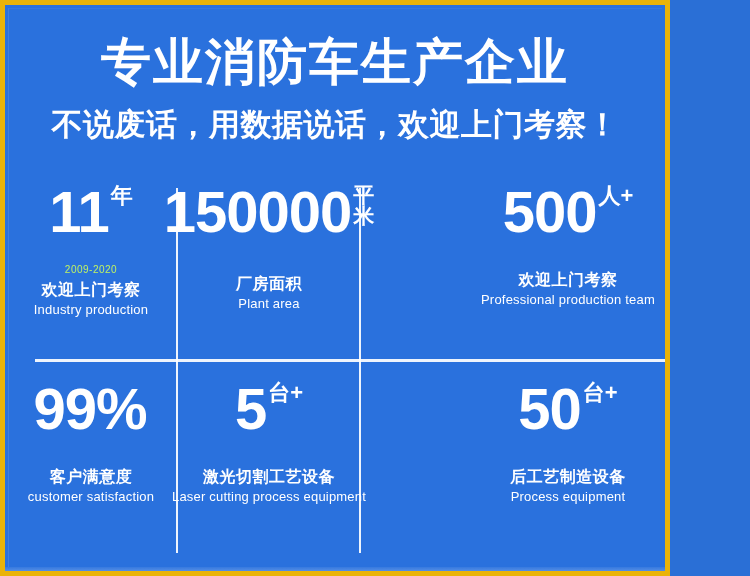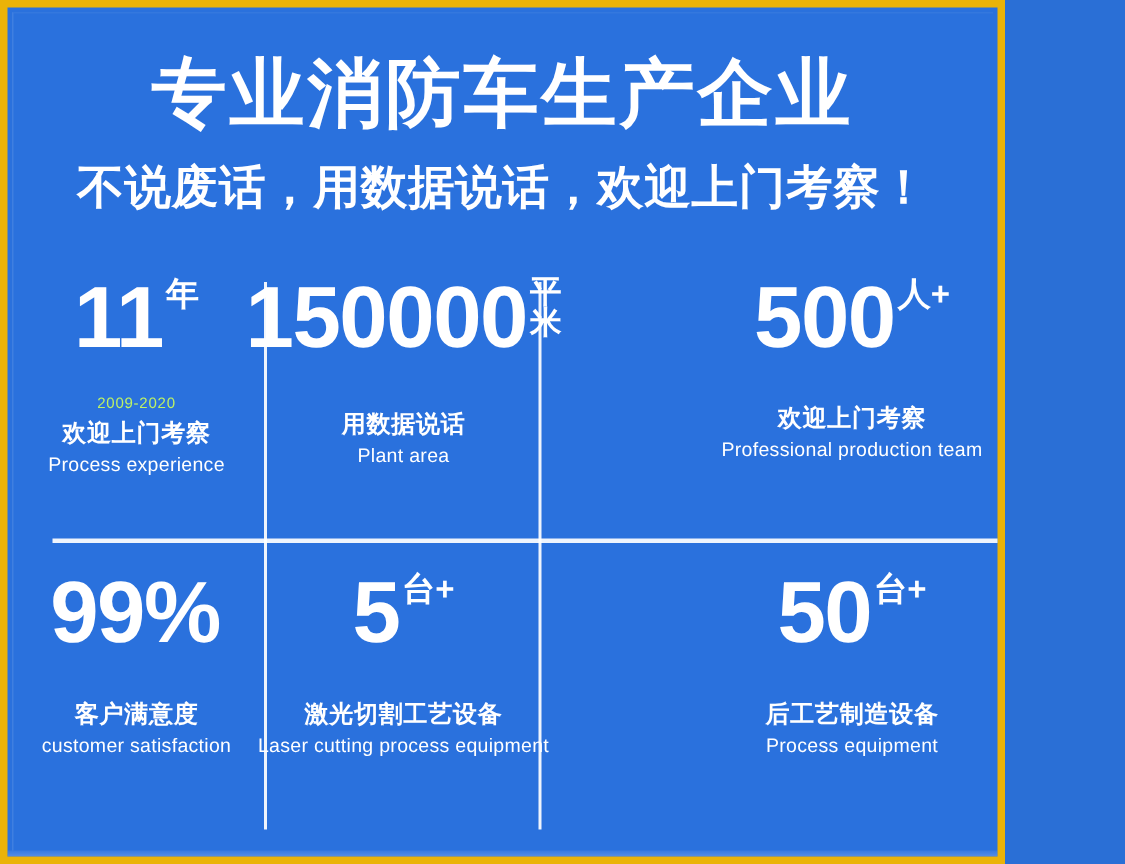--- a/index.html
+++ b/index.html
@@ -197,34 +197,34 @@
     <div class="row row-1">
 
       <div class="cell c1 pad-a">
         <div class="num-line">
           <span class="num">11</span>
           <span class="unit">年</span>
         </div>
         <div class="labels">
           <div class="sub-years">2009-2020</div>
           <div class="label-cn">欢迎上门考察</div>
-          <div class="label-en">Process experience</div>
+          <div class="label-en">Industry production</div>
         </div>
       </div>
 
       <div class="cell c2 pad-b" style="width:184px;">
         <div class="num-line">
           <span class="num">150000</span>
           <span class="unit-stack">
             <span>平</span>
             <span>米</span>
           </span>
         </div>
         <div class="labels">
-          <div class="label-cn">用数据说话</div>
+          <div class="label-cn">厂房面积</div>
           <div class="label-en">Plant area</div>
         </div>
       </div>
 
       <div class="cell c3 pad-c">
         <div class="num-line">
           <span class="num">500</span>
           <span class="unit">人+</span>
         </div>
         <div class="labels">

